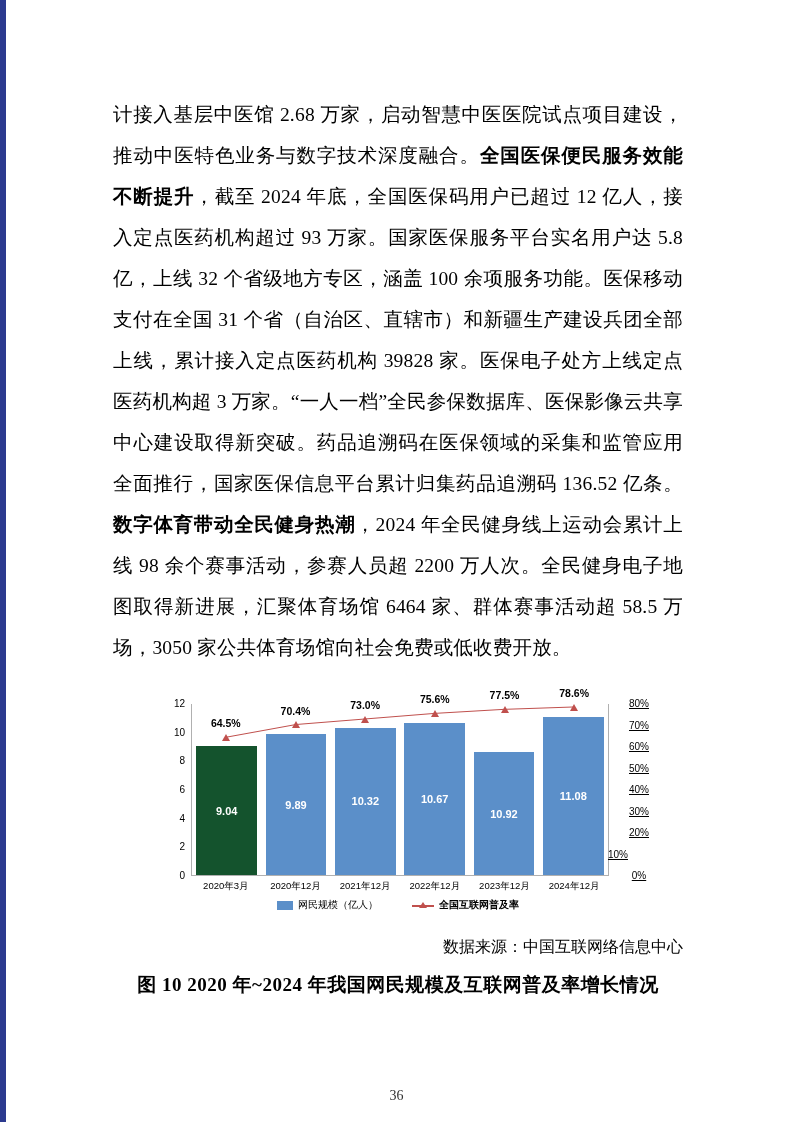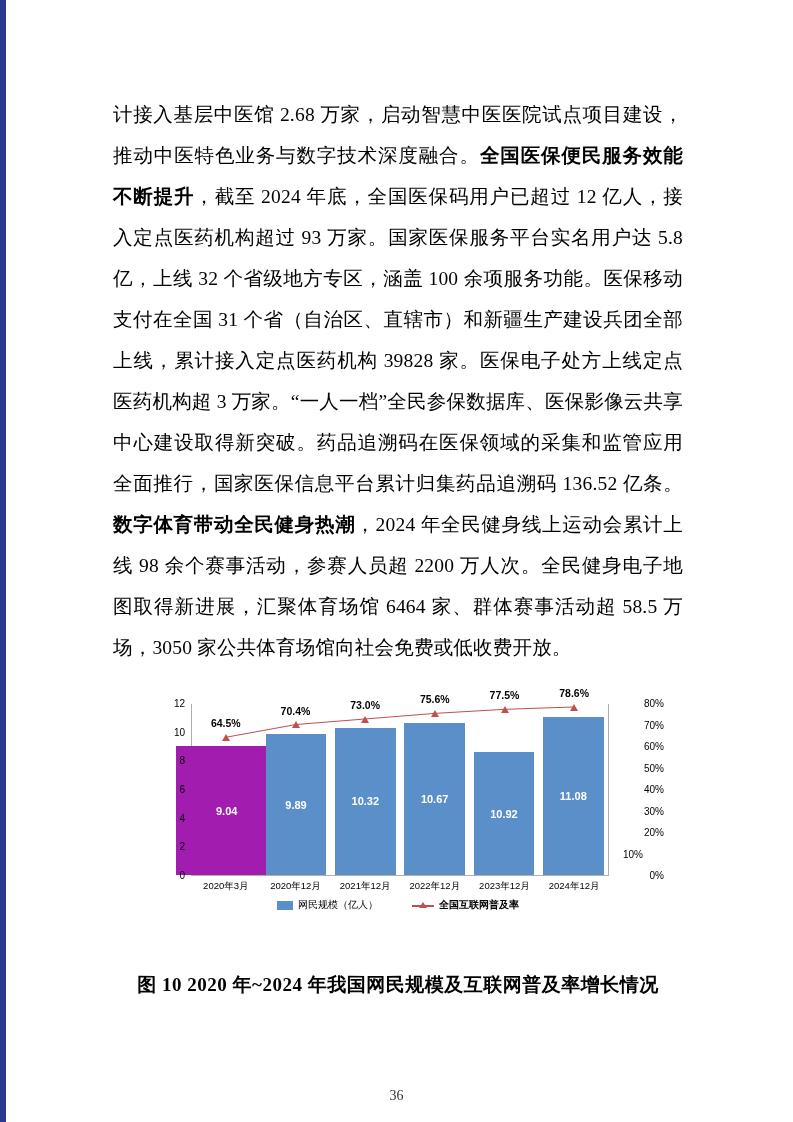--- a/index.html
+++ b/index.html
@@ -68,22 +68,23 @@
     font-size: 10px;
     color: #000;
     line-height: 10px;
   }
   .y-left {
     text-align: right;
     width: 52px;
     left: 0px;
   }
   .y-right {
-    text-align: right;
+    text-align: center;
     width: 50px;
+    text-decoration: underline;
   }
   .bars {
     position: absolute;
     left: 0;
     bottom: 0;
     width: 100%;
     height: 100%;
     display: flex;
     align-items: flex-end;
     justify-content: space-around;
@@ -230,21 +231,21 @@
   <div class="left-rule"></div>
 
   <div class="body-text" id="body-par">计接入基层中医馆 2.68 万家，启动智慧中医医院试点项目建设，推动中医特色业务与数字技术深度融合。<b>全国医保便民服务效能不断提升</b>，截至 2024 年底，全国医保码用户已超过 12 亿人，接入定点医药机构超过 93 万家。国家医保服务平台实名用户达 5.8 亿，上线 32 个省级地方专区，涵盖 100 余项服务功能。医保移动支付在全国 31 个省（自治区、直辖市）和新疆生产建设兵团全部上线，累计接入定点医药机构 39828 家。医保电子处方上线定点医药机构超 3 万家。“一人一档”全民参保数据库、医保影像云共享中心建设取得新突破。药品追溯码在医保领域的采集和监管应用全面推行，国家医保信息平台累计归集药品追溯码 136.52 亿条。<b>数字体育带动全民健身热潮</b>，2024 年全民健身线上运动会累计上线 98 余个赛事活动，参赛人员超 2200 万人次。全民健身电子地图取得新进展，汇聚体育场馆 6464 家、群体赛事活动超 58.5 万场，3050 家公共体育场馆向社会免费或低收费开放。</div>
 
   <div class="figure-wrap">
     <div class="chart">
 
       <div class="plot">
         <div class="bars" id="bars">
             <div class="bar-col">
-              <div class="bar" style="height: 75.3333%; background: #a21caf; padding-left: 40px;">
+              <div class="bar" style="height: 75.3333%; background: #14532d;">
                 <span class="bar-value">9.04</span>
               </div>
             </div>
             <div class="bar-col">
               <div class="bar" style="height: 82.4167%; background: rgb(91, 143, 201);">
                 <span class="bar-value">9.89</span>
               </div>
             </div>
             <div class="bar-col">
               <div class="bar" style="height: 86%; background: rgb(91, 143, 201);">
@@ -323,16 +324,17 @@
         </div>
         <div class="legend-item">
           <span class="legend-swatch-line"></span>
           <span class="legend-label-bold">全国互联网普及率</span>
         </div>
       </div>
 
     </div>
   </div>
 
+  <div class="source">数据来源：中国互联网络信息中心</div>
   <div class="caption">图 10    2020 年~2024 年我国网民规模及互联网普及率增长情况</div>
   <div class="folio">36</div>
 
 </div>
 
 </body></html>

